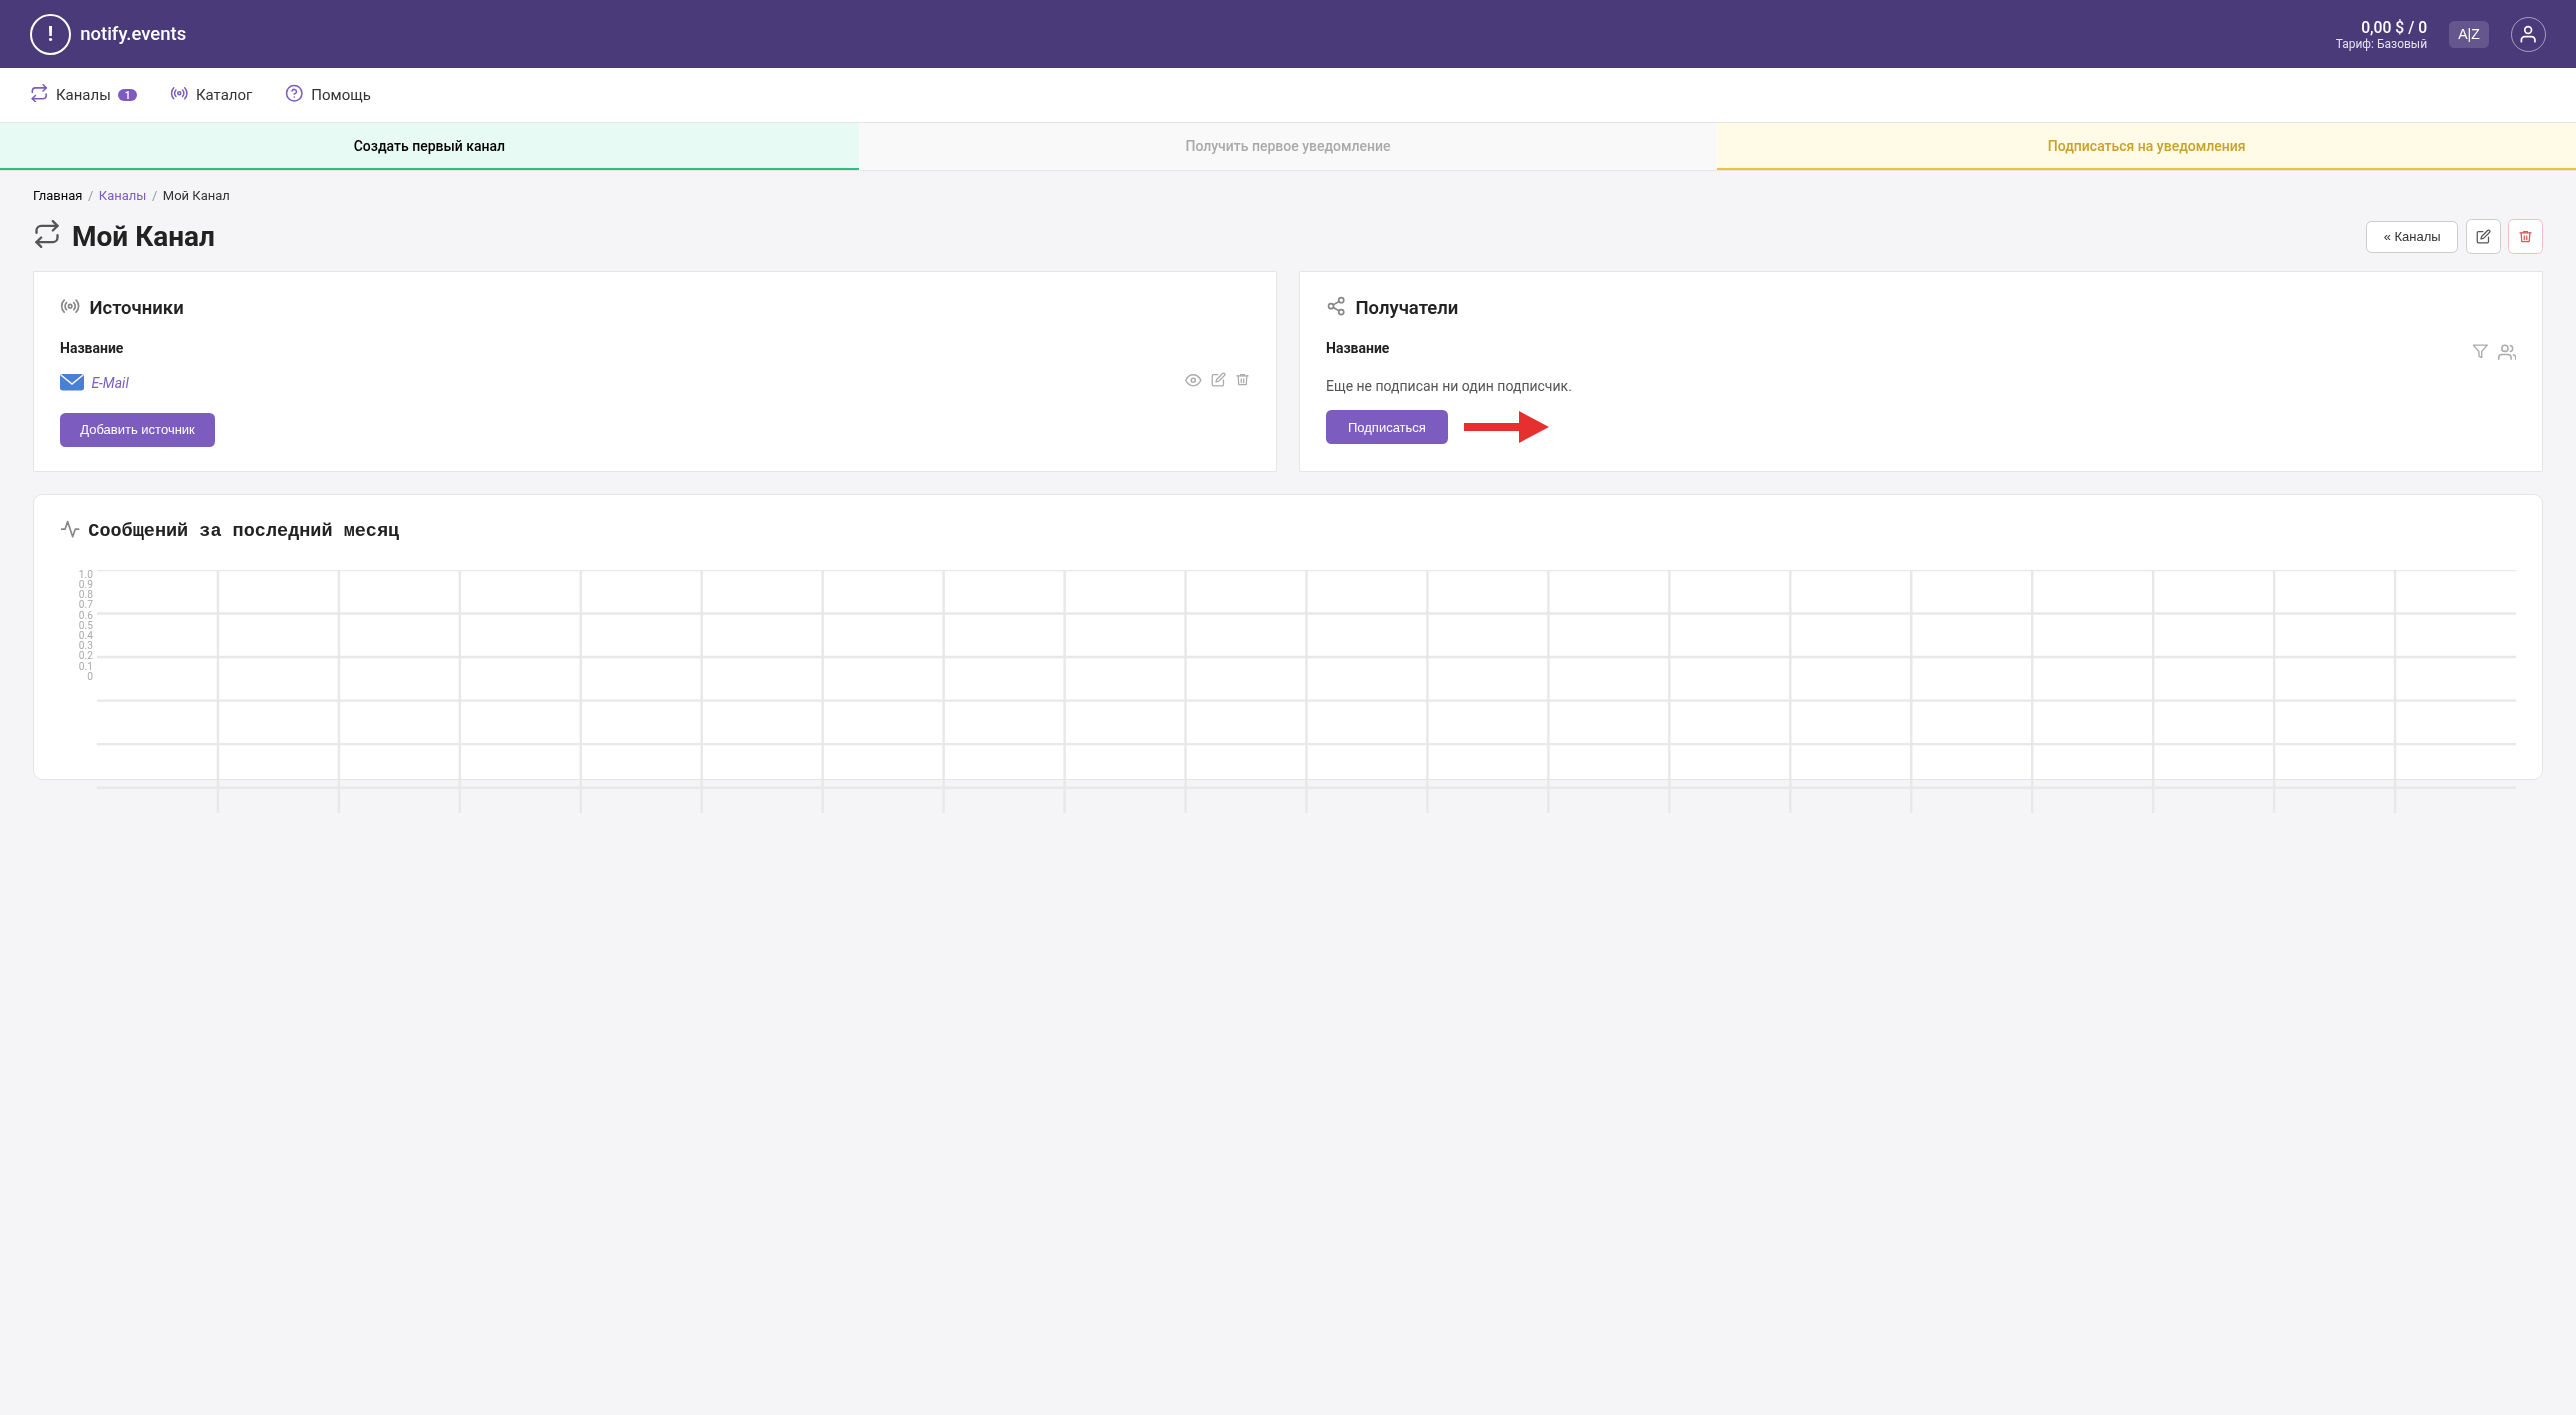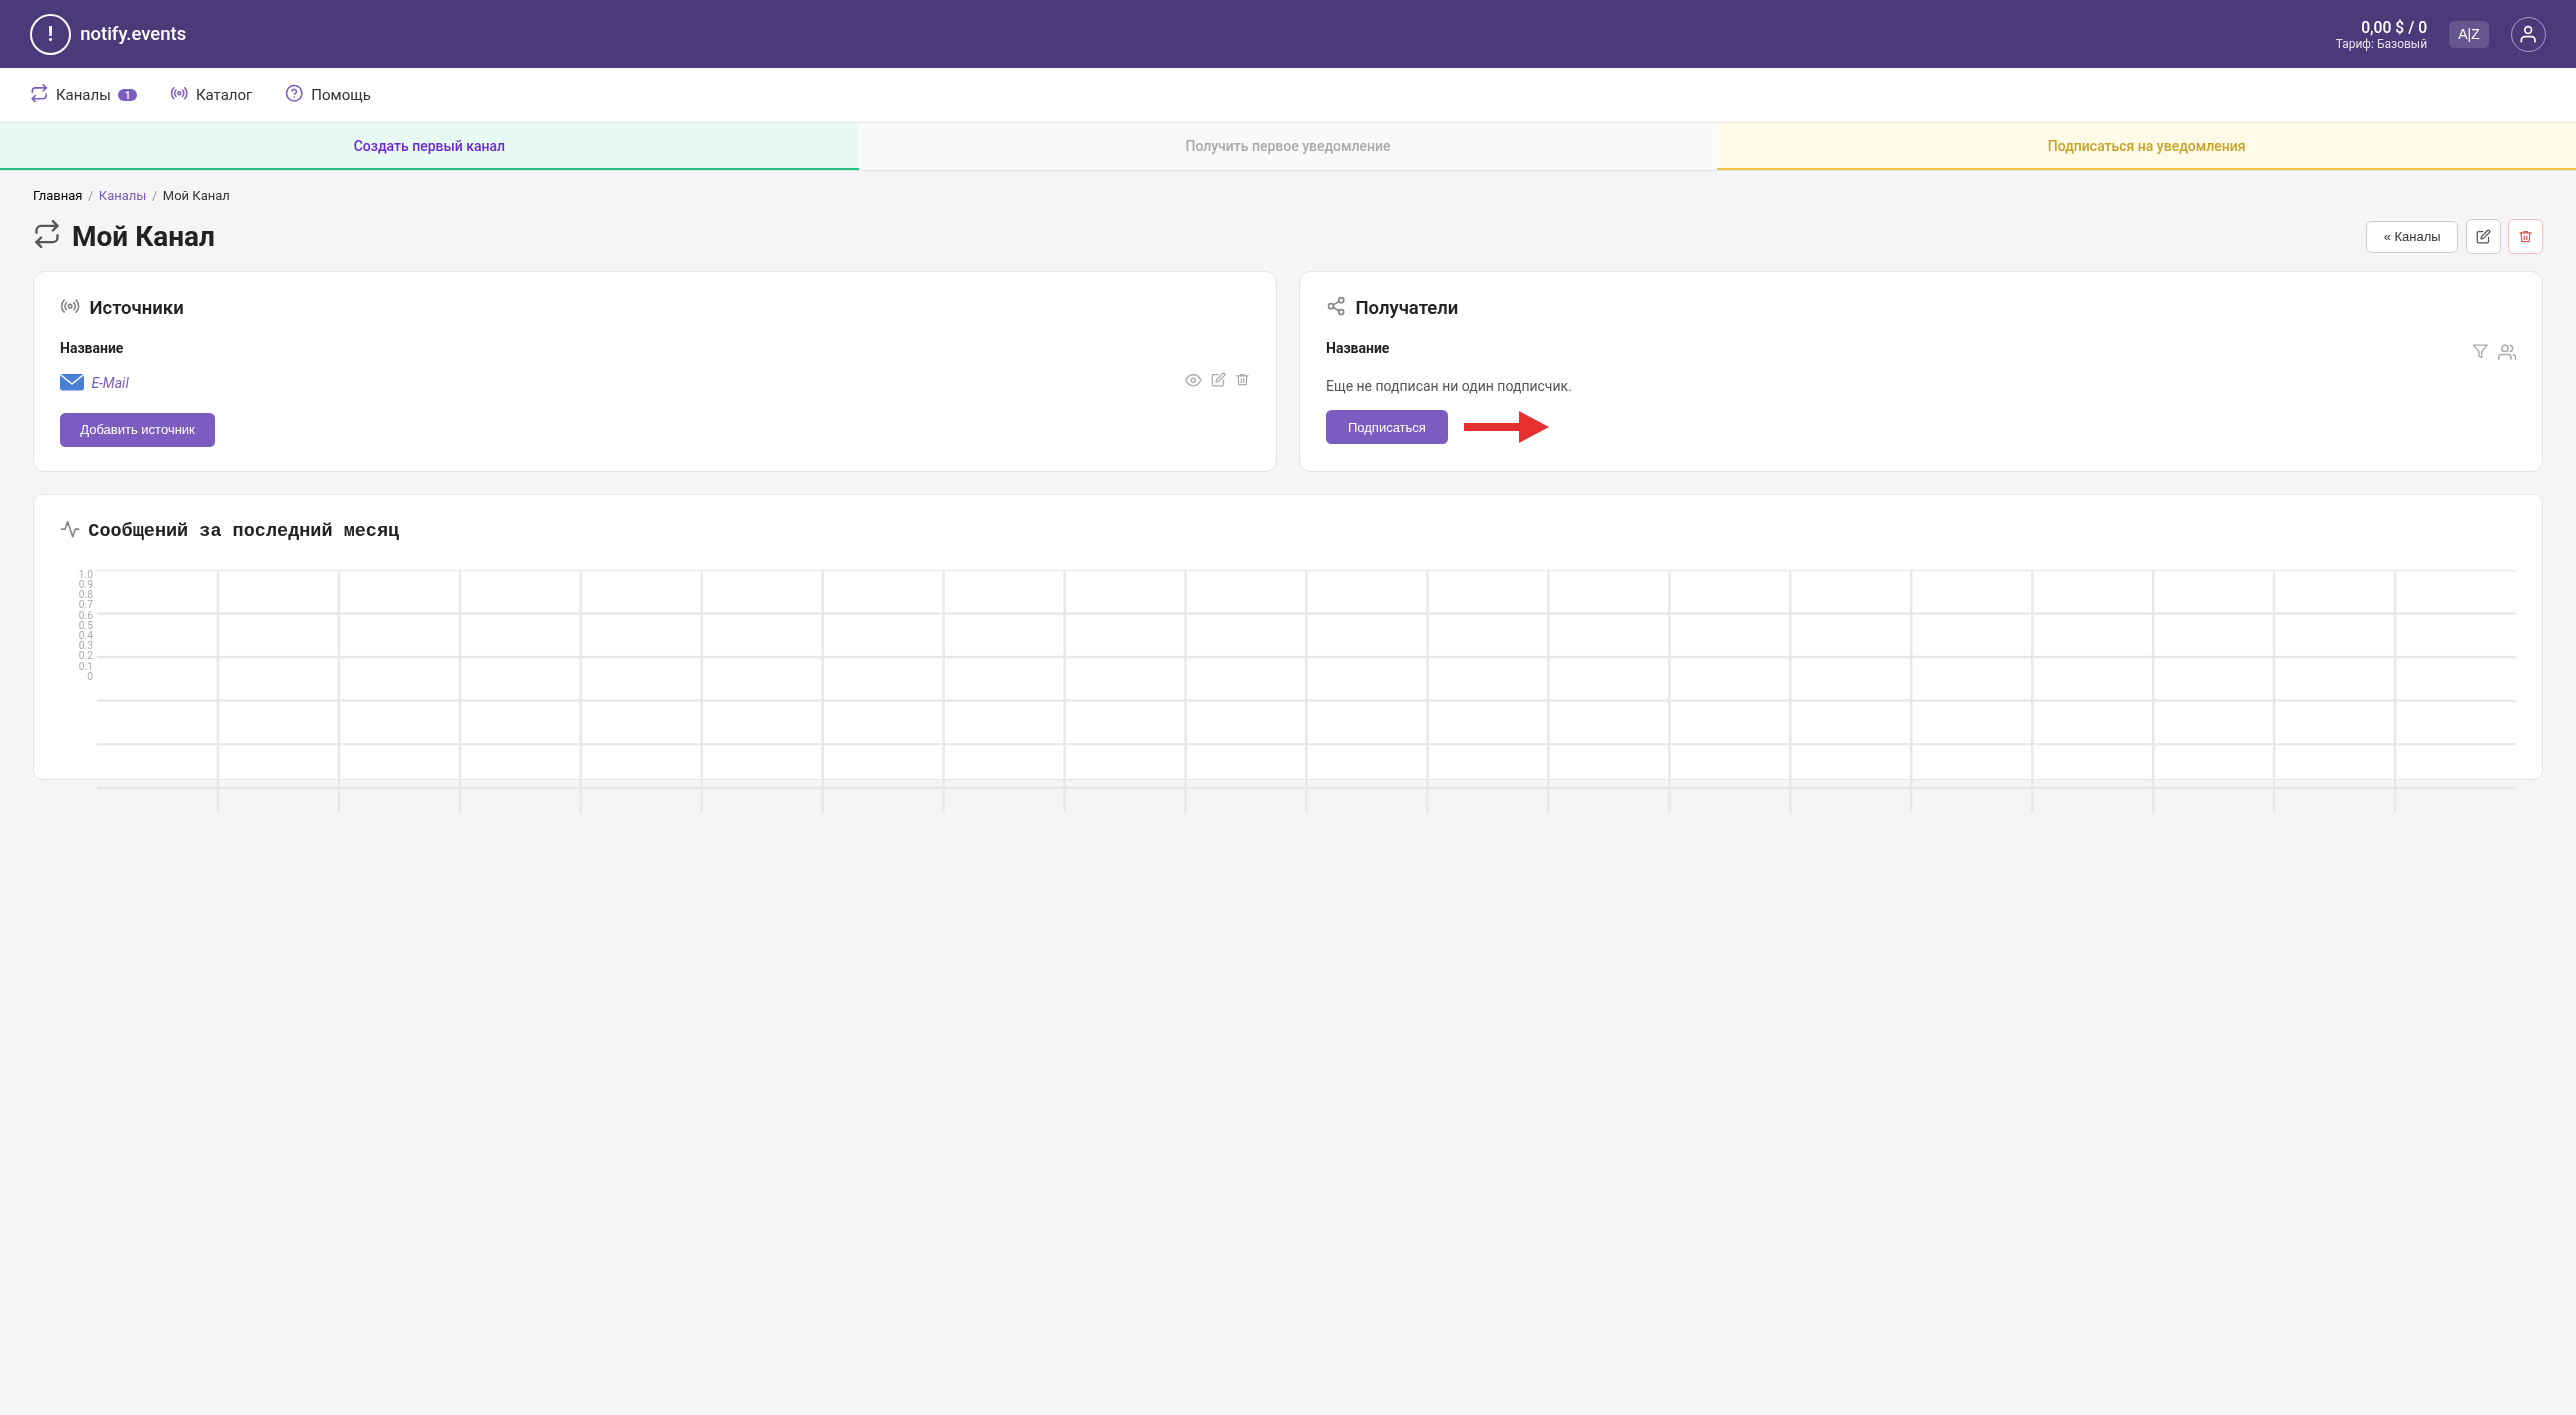--- a/index.html
+++ b/index.html
@@ -109,21 +109,21 @@
       flex: 1;
       display: flex;
       align-items: center;
       justify-content: center;
       font-size: 14px;
       font-weight: 500;
       border-bottom: 2.8px solid transparent;
     }
     .step-done {
       background: #e8faf4;
-      color: #6d28d9;
+      color: #000000;
       border-bottom: 2.8px solid #2bbf82;
     }
     .step-active {
       background: #fffbe6;
       color: #c9a22a;
       border-bottom: 2.8px solid #f0c040;
     }
     .step-inactive {
       background: #f9f9f9;
       color: #aaa;
@@ -200,21 +200,21 @@
     }
 
     
     .cards-row {
       display: flex;
       gap: 22px;
       margin-bottom: 22px;
     }
     .card {
       background: #fff;
-      border-radius: 12px;
+      border-radius: 1px;
       border: 0.9px solid #e5e5e5;
       flex: 1;
       padding: 24px 26px;
     }
     .card-title-row {
       display: flex;
       align-items: center;
       gap: 9.2px;
       margin-bottom: 18.5px;
     }

